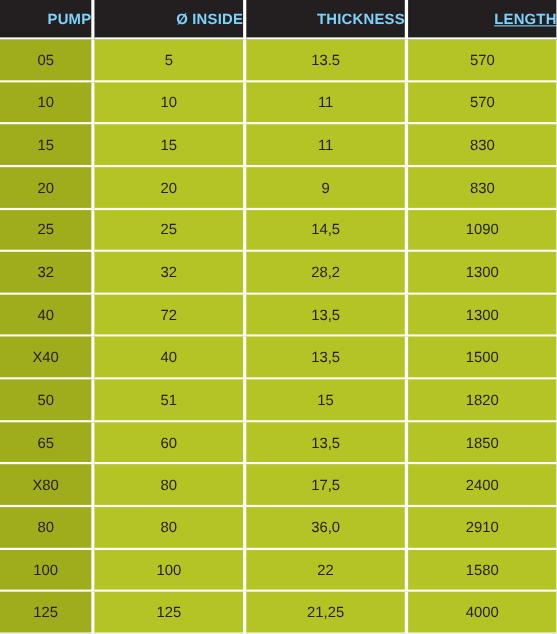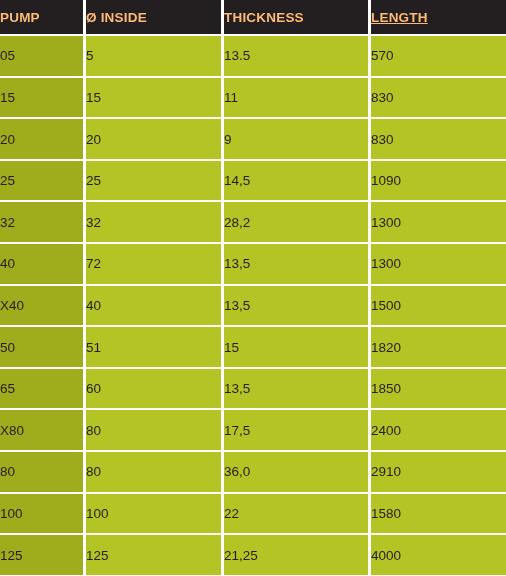--- a/index.html
+++ b/index.html
@@ -23,39 +23,40 @@
     background: #ffffff;
   }
 
   .spec-table col.c-pump     { width: 86px; }
   .spec-table col.c-inside   { width: 138px; }
   .spec-table col.c-thick    { width: 147px; }
   .spec-table col.c-length   { width: 135px; }
 
   thead th {
     background: #231f20;
-    color: #fdba74;
+    color: #7dd3fc;
     font-size: 13.5px;
     font-weight: bold;
     letter-spacing: 0.2px;
-    text-align: left;
+    text-align: right;
     height: 34px;
     padding: 0;
     border-right: 3px solid #ffffff;
     border-bottom: 2px solid #ffffff;
     vertical-align: middle;
     white-space: nowrap;
   }
   thead th:last-child { border-right: none; text-decoration: underline; }
 
   tbody td {
     background: #b4c425;
     color: #231f20;
     font-size: 13.5px;
     font-weight: normal;
+    text-align: center;
     height: 36px;
     padding: 0;
     border-right: 3px solid #ffffff;
     border-bottom: 2px solid #ffffff;
     vertical-align: middle;
     white-space: nowrap;
   }
   tbody td:last-child { border-right: none; }
   tbody tr:last-child td { border-bottom: 1px solid #ffffff; }
 
@@ -80,20 +81,26 @@
       <th>Ø INSIDE</th>
       <th>THICKNESS</th>
       <th>LENGTH</th>
     </tr>
   </thead>
   <tbody id="table-body">
       <tr>
         <td class="pump-cell">05</td>
         <td>5</td>
         <td>13.5</td>
+        <td>570</td>
+      </tr>
+      <tr>
+        <td class="pump-cell">10</td>
+        <td>10</td>
+        <td>11</td>
         <td>570</td>
       </tr>
       <tr>
         <td class="pump-cell">15</td>
         <td>15</td>
         <td>11</td>
         <td>830</td>
       </tr>
       <tr>
         <td class="pump-cell">20</td>

